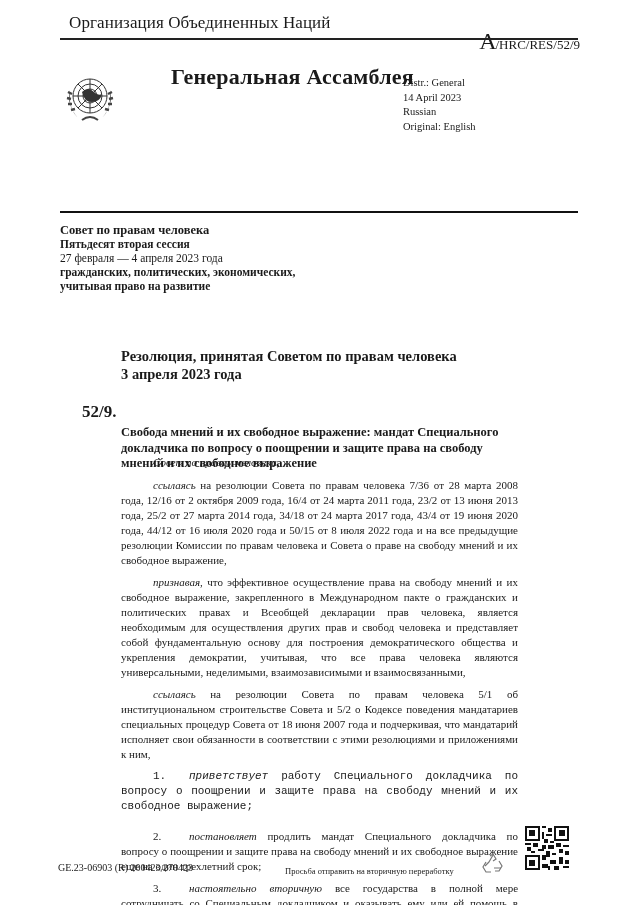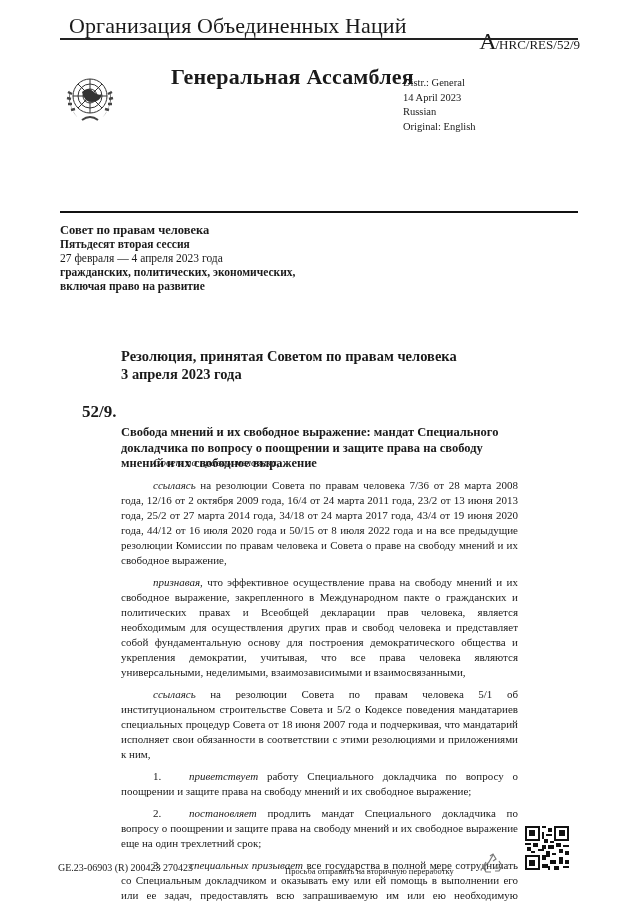--- a/index.html
+++ b/index.html
@@ -1,19 +1,19 @@
 <!DOCTYPE html>
 <html><head>
 <meta charset="utf-8">
 <style>
   html, body { margin:0; padding:0; background:#ffffff; }
   body { width:640px; height:905px; position:relative; overflow:hidden;
          font-family:"Liberation Serif", "DejaVu Serif", serif; color:#1a1a1a; }
   .abs { position:absolute; }
-  .org { left:69px; top:13px; font-size:22px; letter-spacing:0.1px;text-align:center; }
+  .org { left:69px; top:13px; font-size:17px; letter-spacing:0.1px;text-align:center; }
   .symbol { right:60px; top:28px; font-size:13px; }
   .symbol .big { font-size:24px; letter-spacing:-1px; }
   .rule-top { left:60px; top:38px; width:518px; height:2px; background:#222; }
   .emblem { left:62px; top:70px; width:56px; height:56px; }
   .assembly { left:136px; top:64px; font-size:22px; font-weight:bold; letter-spacing:0.2px;margin-left:35px; }
   .distr { left:403px; top:76px; font-size:10.5px; line-height:14.5px; }
   .rule-mid { left:60px; top:211px; width:518px; height:2px; background:#111; }
   .council { left:60px; top:223px; font-size:11.5px; line-height:14px; width:300px;font-family:Liberation Serif, serif; }
   .council .b { font-weight:bold; }
   .council .title { font-size:12.5px; font-weight:bold; }
@@ -60,39 +60,39 @@
   <div>Original: English</div>
 </div>
 
 <div class="abs rule-mid"></div>
 
 <div class="abs council">
   <div class="title">Совет по правам человека</div>
   <div class="b">Пятьдесят вторая сессия</div>
   <div>27 февраля — 4 апреля 2023 года</div>
   <div class="b">гражданских, политических, экономических,</div>
-  <div class="b">включая право на развитие</div>
+  <div class="b">учитывая право на развитие</div>
 </div>
 
 <div class="abs res-head">
   <div>Резолюция, принятая Советом по правам человека</div>
   <div>3 апреля 2023 года</div>
 </div>
 
 <div class="abs res-num">52/9.</div>
 <div class="abs res-title">Свобода мнений и их свободное выражение: мандат Специального докладчика по вопросу о поощрении и защите права на свободу мнений и их свободное выражение</div>
 
 <div class="abs body" style="top:455px;">
   <p style="margin-bottom:8px;"><i>Совет по правам человека,</i></p>
   <p style="margin-bottom:7px;"><i>ссылаясь</i><span> на резолюции Совета по правам человека 7/36 от 28 марта 2008 года, 12/16 от 2 октября 2009 года, 16/4 от 24 марта 2011 года, 23/2 от 13 июня 2013 года, 25/2 от 27 марта 2014 года, 34/18 от 24 марта 2017 года, 43/4 от 19 июня 2020 года, 44/12 от 16 июля 2020 года и 50/15 от 8 июля 2022 года и на все предыдущие резолюции Комиссии по правам человека и Совета о праве на свободу мнений и их свободное выражение,</span></p>
   <p style="margin-bottom:7px;"><i>признавая</i><span>, что эффективное осуществление права на свободу мнений и их свободное выражение, закрепленного в Международном пакте о гражданских и политических правах и Всеобщей декларации прав человека, является необходимым для осуществления других прав и свобод человека и представляет собой фундаментальную основу для построения демократического общества и укрепления демократии, учитывая, что все права человека являются универсальными, неделимыми, взаимозависимыми и взаимосвязанными,</span></p>
   <p style="margin-bottom:7px;"><i>ссылаясь</i><span> на резолюции Совета по правам человека 5/1 об институциональном строительстве Совета и 5/2 о Кодексе поведения мандатариев специальных процедур Совета от 18 июня 2007 года и подчеркивая, что мандатарий исполняет свои обязанности в соответствии с этими резолюциями и приложениями к ним,</span></p>
-  <p style="margin-bottom:7px;"><span class="num">1.</span><i>приветствует</i><span> работу Специального докладчика по вопросу о поощрении и защите права на свободу мнений и их свободное выражение;</span></p>
+  <p style="margin-bottom:15px;font-family:Liberation Mono, monospace;"><span class="num">1.</span><i>приветствует</i><span> работу Специального докладчика по вопросу о поощрении и защите права на свободу мнений и их свободное выражение;</span></p>
   <p style="margin-bottom:7px;"><span class="num">2.</span><i>постановляет</i><span> продлить мандат Специального докладчика по вопросу о поощрении и защите права на свободу мнений и их свободное выражение еще на один трехлетний срок;</span></p>
-  <p><span class="num">3.</span><i>специальных призывает</i><span> все государства в полной мере сотрудничать со Специальным докладчиком и оказывать ему или ей помощь в выполнении его или ее задач, предоставлять всю запрашиваемую им или ею необходимую информацию и</span></p>
+  <p><span class="num">3.</span><i>настоятельно вторичную</i><span> все государства в полной мере сотрудничать со Специальным докладчиком и оказывать ему или ей помощь в выполнении его или ее задач, предоставлять всю запрашиваемую им или ею необходимую информацию и</span></p>
 </div>
 
 <div class="abs footer-left">GE.23-06903  (R)  200423  270423</div>
 <div class="abs footer-recycle-text">Просьба отправить на вторичную переработку</div>
 
 <svg class="abs recycle" viewBox="0 0 24 24">
   <g fill="none" stroke="#777" stroke-width="1.2">
     <path d="M9 4 l3 -2 l3 5 l-3 2"></path>
     <path d="M18 9 l3 5 l-3 5 h-4"></path>
     <path d="M10 20 h-5 l-3 -5 l3 -5"></path>

